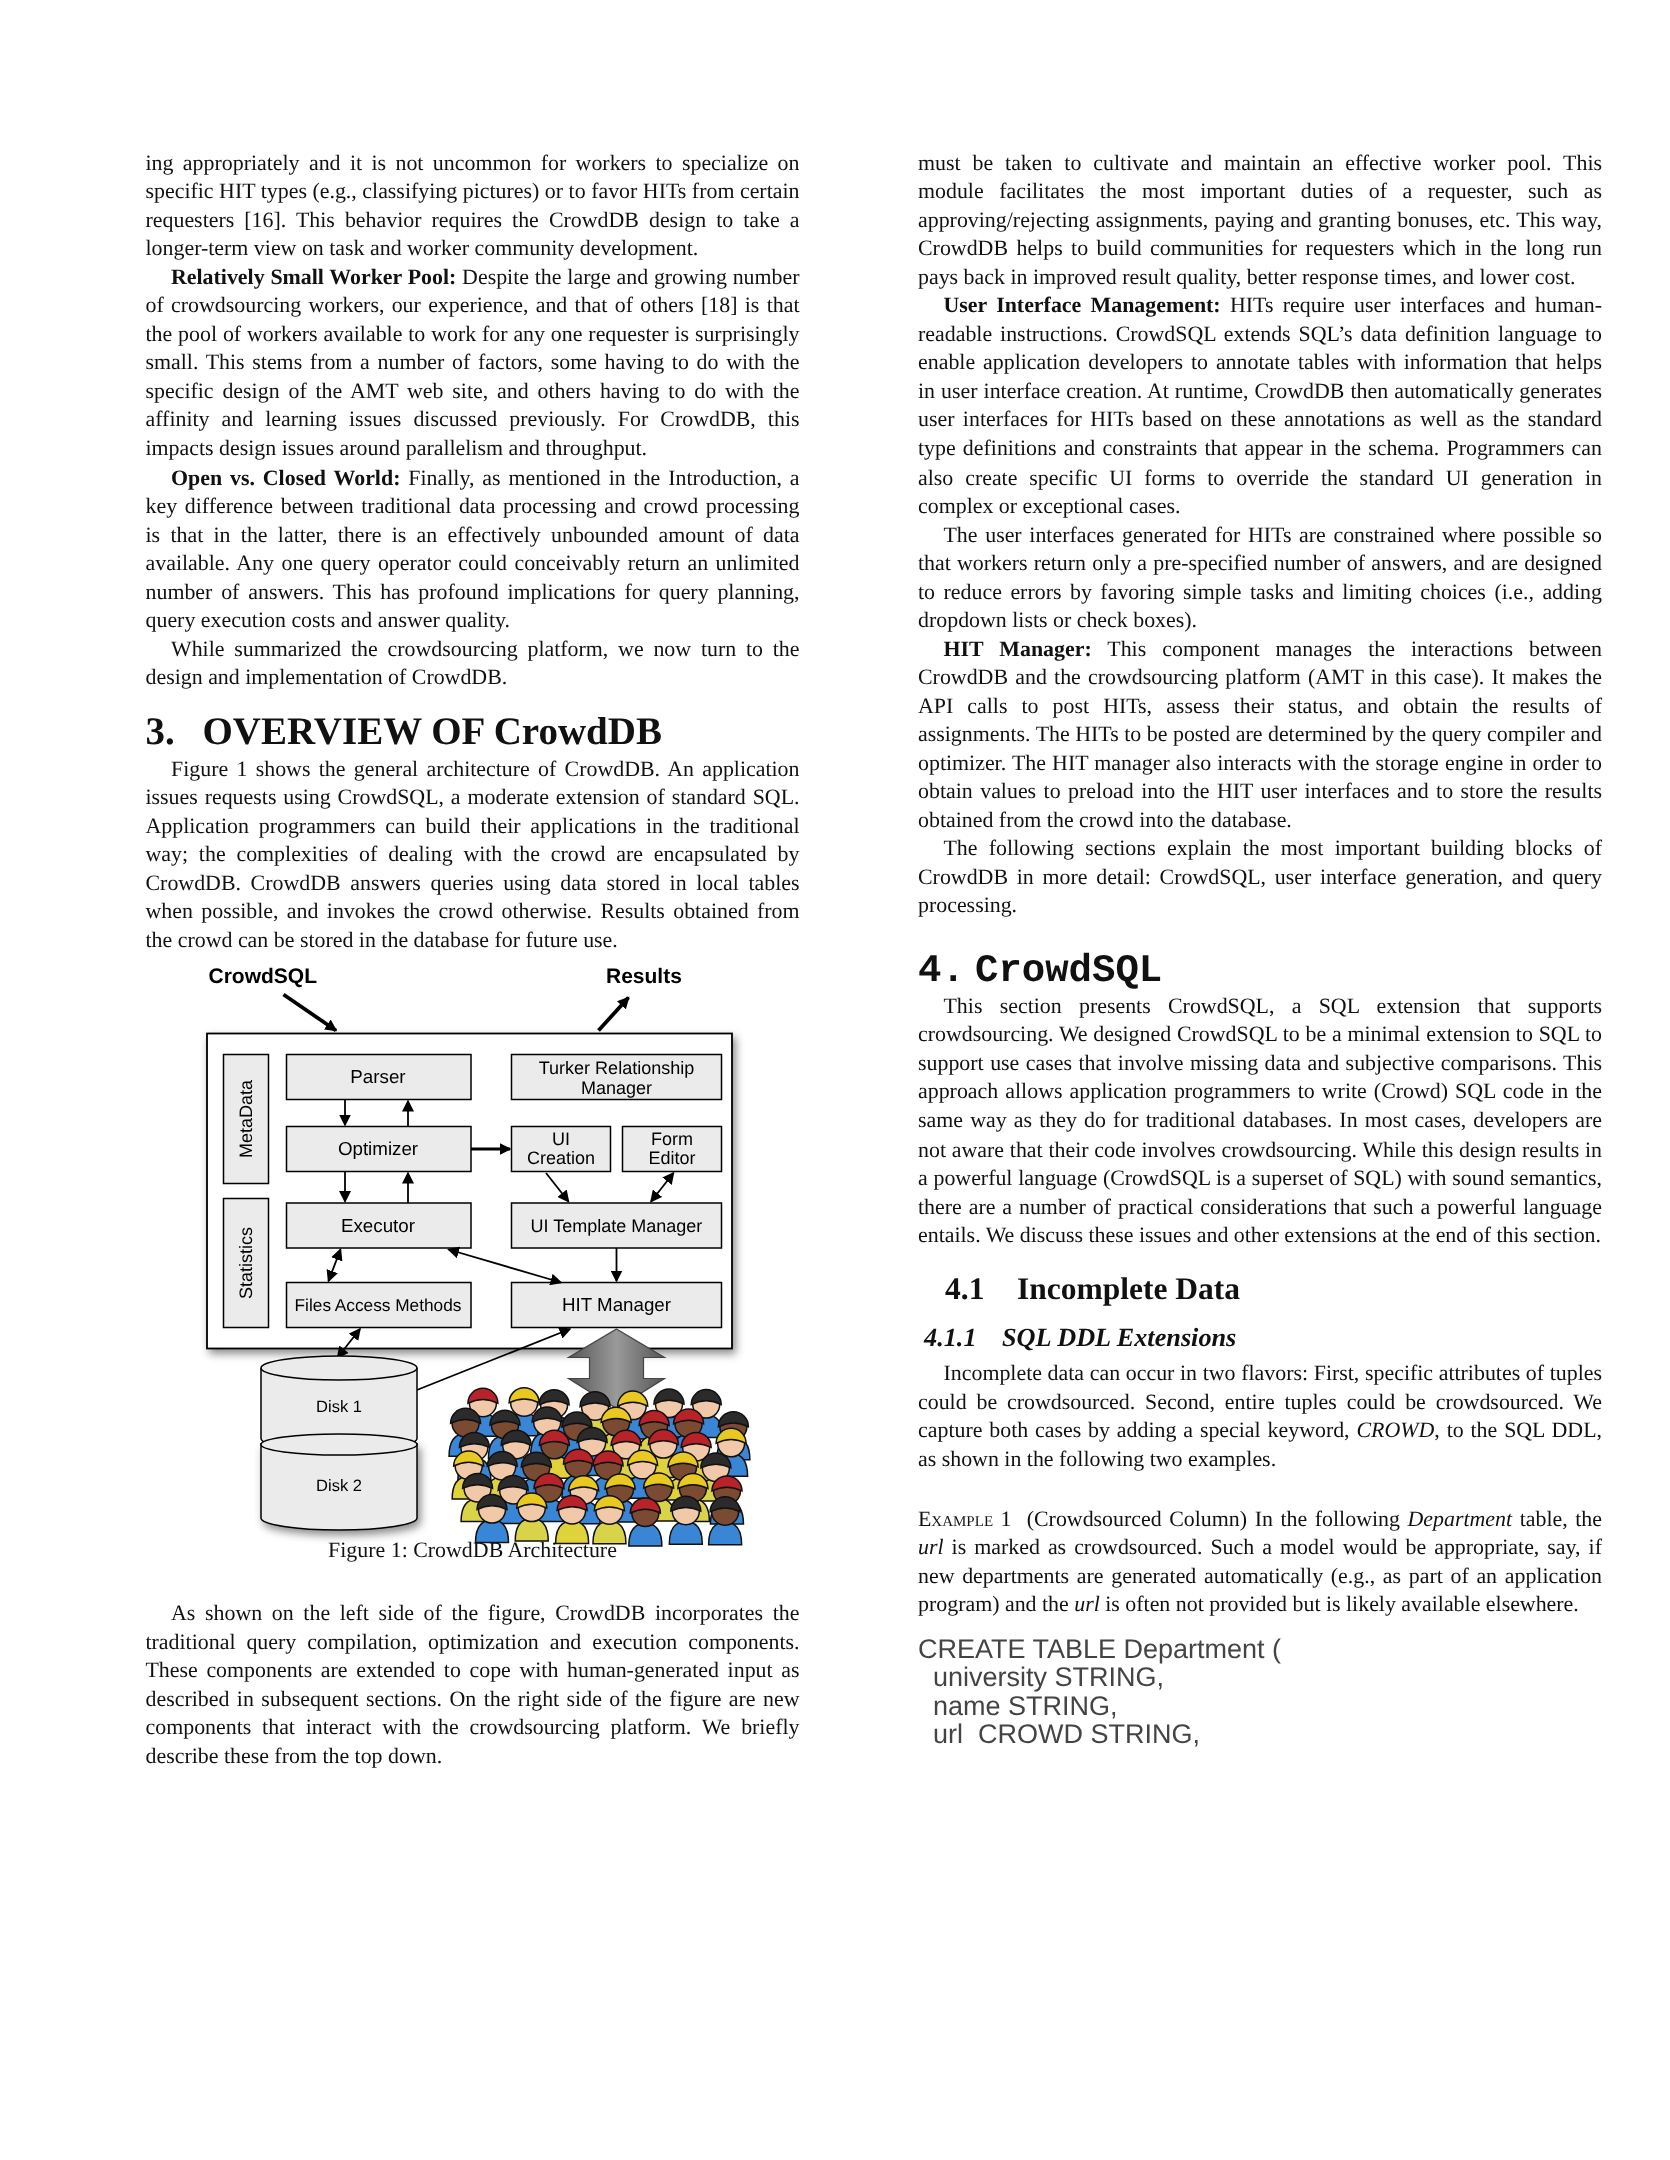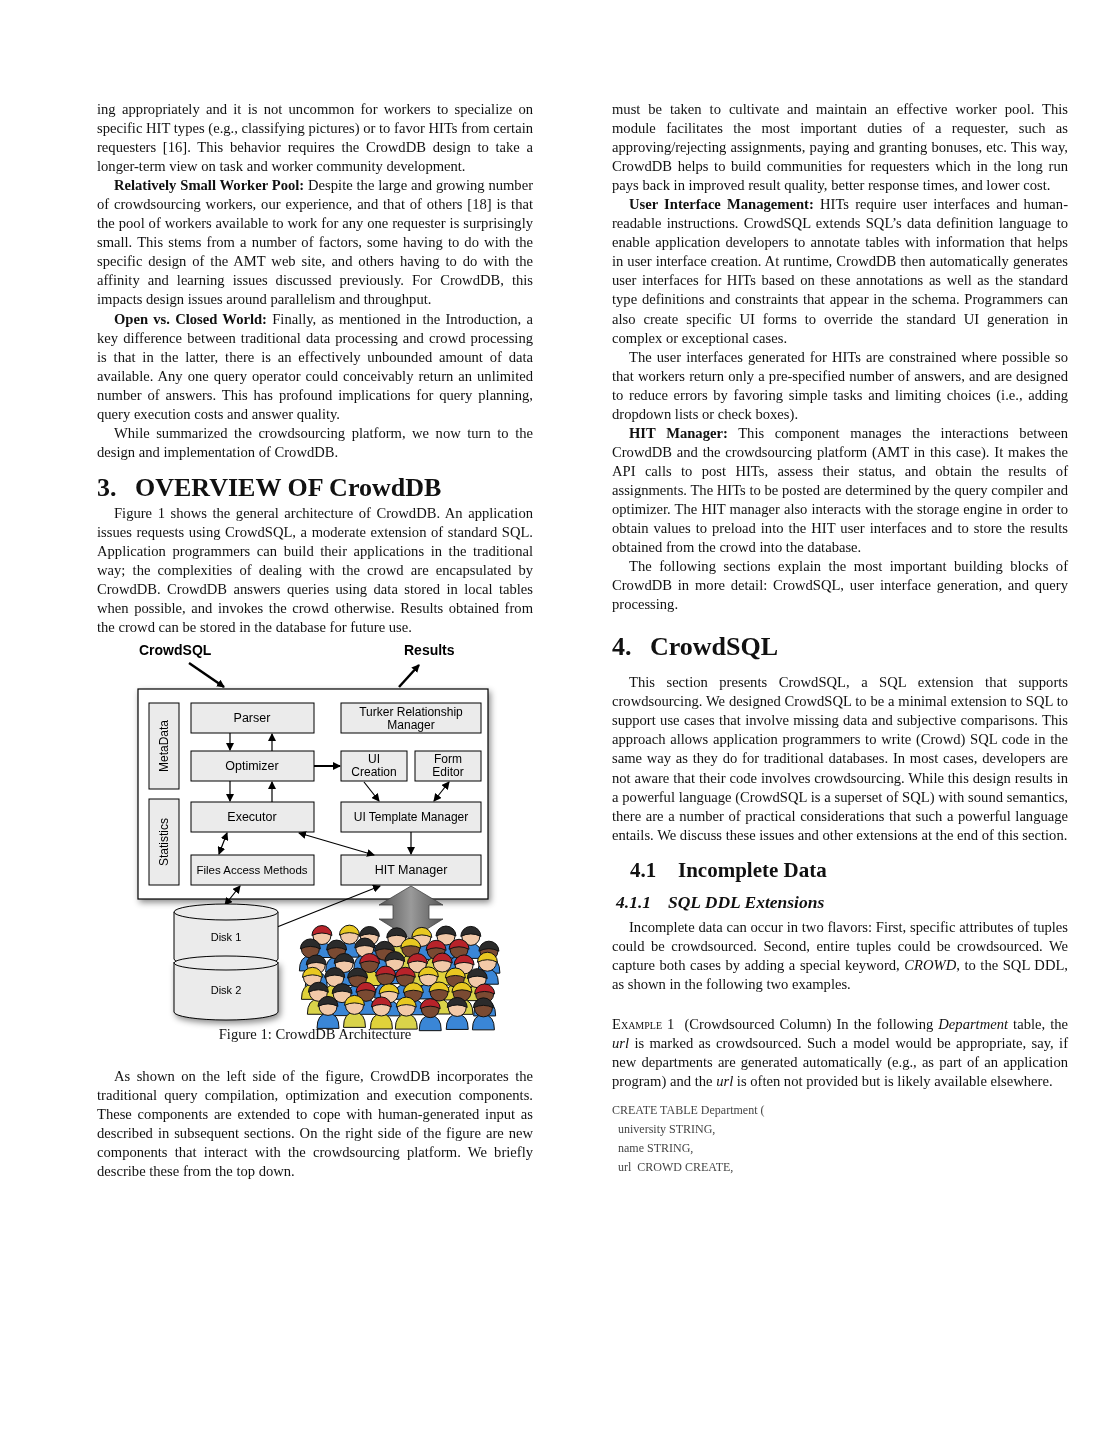--- a/index.html
+++ b/index.html
@@ -11,21 +11,21 @@
   p { margin: 0; font-size: 14.6px; line-height: 19.05px; text-align: justify; hyphens: manual; }
   p.ind { text-indent: 17px; }
   p b { font-weight: bold; }
   .sc { font-variant: small-caps; }
   h2 { font-size: 26px; font-weight: bold; margin: 0; line-height: 26px; }
   h2 .num { display: inline-block; width: 38px; }
   h3 { font-size: 21px; font-weight: bold; margin: 18px; line-height: 26px; }
   h3 .num { display: inline-block; width: 48px; }
   h4 { font-size: 17.5px; font-weight: bold; font-style: italic; margin: 0; line-height: 22px; padding-left: 4px; }
   h4 .num { display: inline-block; width: 52px; }
-  pre.code { font-family: Liberation Serif, serif; font-size: 12px;
+  pre.code { font-family: Liberation Sans, sans-serif; font-size: 18px;
              line-height: 19px; margin: 0; color: #444; white-space: pre; }
   .fig { position: relative; width: 436px; height: 390px; }
   .fig svg { position: absolute; left: 0; top: 0; }
   .fig-caption { text-align: center; font-size: 14.6px; line-height: 19px; }
   .fig svg text { font-family: "Liberation Sans", "DejaVu Sans", sans-serif; }
 </style>
 </head>
 <body>
 
 <div class="col" id="col-left">
@@ -263,23 +263,23 @@
   <p class="ind" style="margin-top:23px;">As shown on the left side of the figure, CrowdDB incorporates the traditional query compilation, optimization and execution components. These components are extended to cope with human-generated input as described in subsequent sections. On the right side of the figure are new components that interact with the crowdsourcing platform. We briefly describe these from the top down.</p>
 </div>
 
 <div class="col" id="col-right">
   <p>must be taken to cultivate and maintain an effective worker pool. This module facilitates the most important duties of a requester, such as approving/rejecting assignments, paying and granting bonuses, etc. This way, CrowdDB helps to build communities for requesters which in the long run pays back in improved result quality, better response times, and lower cost.</p>
   <p class="ind"><b>User Interface Management:</b><span> HITs require user interfaces and human-readable instructions. CrowdSQL extends SQL’s data definition language to enable application developers to annotate tables with information that helps in user interface creation. At runtime, CrowdDB then automatically generates user interfaces for HITs based on these annotations as well as the standard type definitions and constraints that appear in the schema. Programmers can also create specific UI forms to override the standard UI generation in complex or exceptional cases.</span></p>
   <p class="ind">The user interfaces generated for HITs are constrained where possible so that workers return only a pre-specified number of answers, and are designed to reduce errors by favoring simple tasks and limiting choices (i.e., adding dropdown lists or check boxes).</p>
   <p class="ind"><b>HIT Manager:</b><span> This component manages the interactions between CrowdDB and the crowdsourcing platform (AMT in this case). It makes the API calls to post HITs, assess their status, and obtain the results of assignments. The HITs to be posted are determined by the query compiler and optimizer. The HIT manager also interacts with the storage engine in order to obtain values to preload into the HIT user interfaces and to store the results obtained from the crowd into the database.</span></p>
   <p class="ind">The following sections explain the most important building blocks of CrowdDB in more detail: CrowdSQL, user interface generation, and query processing.</p>
 
-  <h2 style="margin-top:20px;margin-bottom:13px;"><span class="num">4.</span><span>CrowdSQL</span></h2>
+  <h2 style="margin-top:20px;margin-bottom:2px;font-family:Liberation Mono, monospace;"><span class="num">4.</span><span>CrowdSQL</span></h2>
   <p class="ind">This section presents CrowdSQL, a SQL extension that supports crowdsourcing. We designed CrowdSQL to be a minimal extension to SQL to support use cases that involve missing data and subjective comparisons. This approach allows application programmers to write (Crowd) SQL code in the same way as they do for traditional databases. In most cases, developers are not aware that their code involves crowdsourcing. While this design results in a powerful language (CrowdSQL is a superset of SQL) with sound semantics, there are a number of practical considerations that such a powerful language entails. We discuss these issues and other extensions at the end of this section.</p>
 
   <h3 style="margin-top:12px;margin-bottom:8px;"><span class="num">4.1</span><span>Incomplete Data</span></h3>
   <h4 style="margin-bottom:5px;"><span class="num">4.1.1</span><span>SQL DDL Extensions</span></h4>
   <p class="ind"><span>Incomplete data can occur in two flavors: First, specific attributes of tuples could be crowdsourced. Second, entire tuples could be crowdsourced. We capture both cases by adding a special keyword, </span><i>CROWD</i><span>, to the SQL DDL, as shown in the following two examples.</span></p>
 
   <p style="margin-top:21px;"><span class="sc">Example 1</span><span style="white-space:pre">  (Crowdsourced Column) In the following </span><i>Department</i><span> table, the </span><i>url</i><span> is marked as crowdsourced. Such a model would be appropriate, say, if new departments are generated automatically (e.g., as part of an application program) and the </span><i>url</i><span> is often not provided but is likely available elsewhere.</span></p>
 
-  <pre class="code" style="margin-top:10px;"><div>CREATE TABLE Department (</div><div>  university STRING,</div><div>  name STRING,</div><div>  url  CROWD CREATE,</div></pre>
+  <pre class="code" style="margin-top:10px;"><div>CREATE TABLE Department (</div><div>  university STRING,</div><div>  name STRING,</div><div>  url  CROWD STRING,</div></pre>
 </div>
 
 </body></html>

